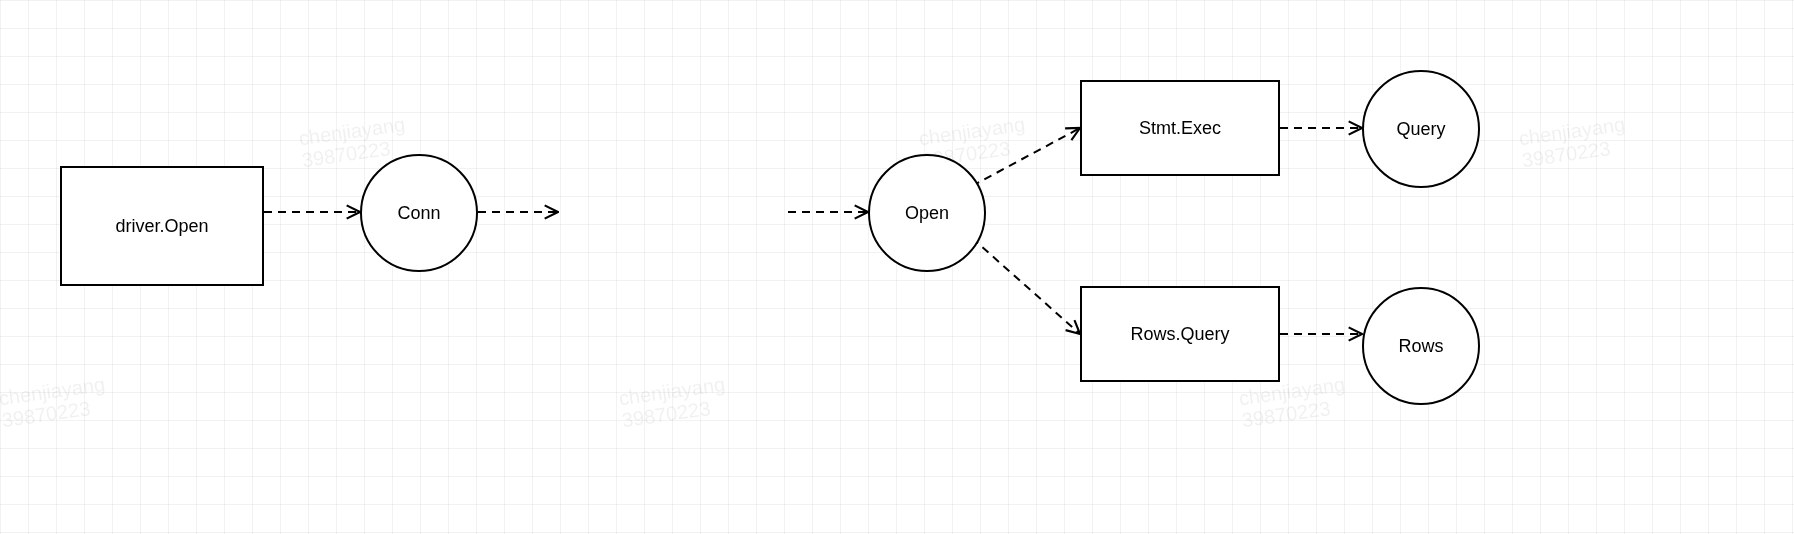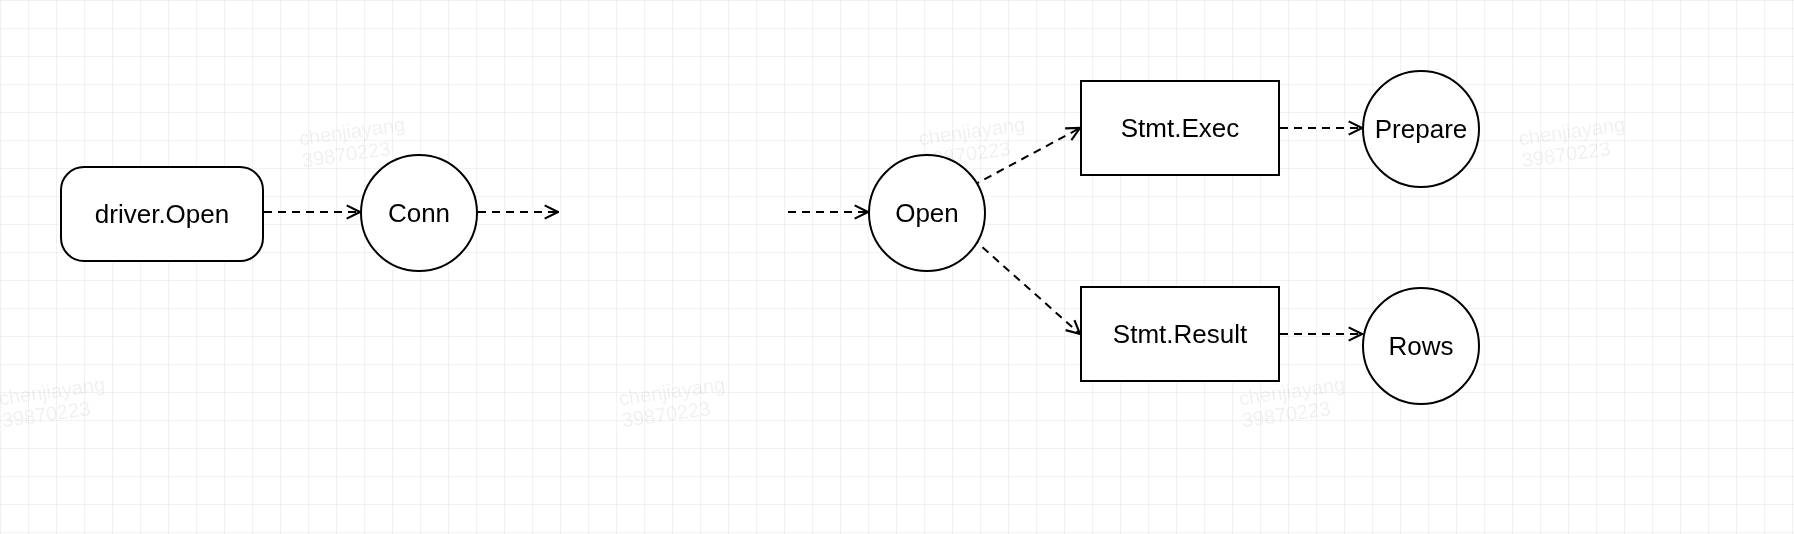--- a/index.html
+++ b/index.html
@@ -17,21 +17,21 @@
     background-image:
       linear-gradient(to right, rgba(0,0,0,0.05) 1px, transparent 1px),
       linear-gradient(to bottom, rgba(0,0,0,0.05) 1px, transparent 1px);
     background-size: 28px 28px;
   }
   .node {
     position: absolute;
     display: flex;
     align-items: center;
     justify-content: center;
-    font-size: 26px;
+    font-size: 18px;
     color: #000;
     background: #fff;
     box-sizing: border-box;
   }
   .rect {
     border: 2px solid #000;
   }
   .circle {
     border: 2px solid #000;
     border-radius: 50%;
@@ -88,42 +88,42 @@
 
     <line x1="972" y1="186" x2="1080" y2="128" stroke="#000" stroke-width="2" stroke-dasharray="8 6" marker-end="url(#arrow)"></line>
 
     <line x1="972" y1="238" x2="1080" y2="334" stroke="#000" stroke-width="2" stroke-dasharray="8 6" marker-end="url(#arrow)"></line>
 
     <line x1="1280" y1="128" x2="1362" y2="128" stroke="#000" stroke-width="2" stroke-dasharray="8 6" marker-end="url(#arrow)"></line>
 
     <line x1="1280" y1="334" x2="1362" y2="334" stroke="#000" stroke-width="2" stroke-dasharray="8 6" marker-end="url(#arrow)"></line>
   </svg>
 
-  <div class="node rect" style="left:60px;  top:166px; width:204px; height:96px;border-radius:24px;">
+  <div class="node rect" style="left:60px;  top:166px; width:204px; height:120px;">
     <span>driver.Open</span>
   </div>
 
   <div class="node circle" style="left:360px; top:154px; width:118px; height:118px;">
     <span>Conn</span>
   </div>
 
 
   <div class="node circle" style="left:868px; top:154px; width:118px; height:118px;">
     <span>Open</span>
   </div>
 
   <div class="node rect" style="left:1080px; top:80px;  width:200px; height:96px;">
     <span>Stmt.Exec</span>
   </div>
 
   <div class="node rect" style="left:1080px; top:286px; width:200px; height:96px;">
-    <span>Stmt.Result</span>
+    <span>Rows.Query</span>
   </div>
 
   <div class="node circle" style="left:1362px; top:70px;  width:118px; height:118px;">
-    <span>Prepare</span>
+    <span>Query</span>
   </div>
 
   <div class="node circle" style="left:1362px; top:287px; width:118px; height:118px;">
     <span>Rows</span>
   </div>
 
 </div>
 
 </body></html>

